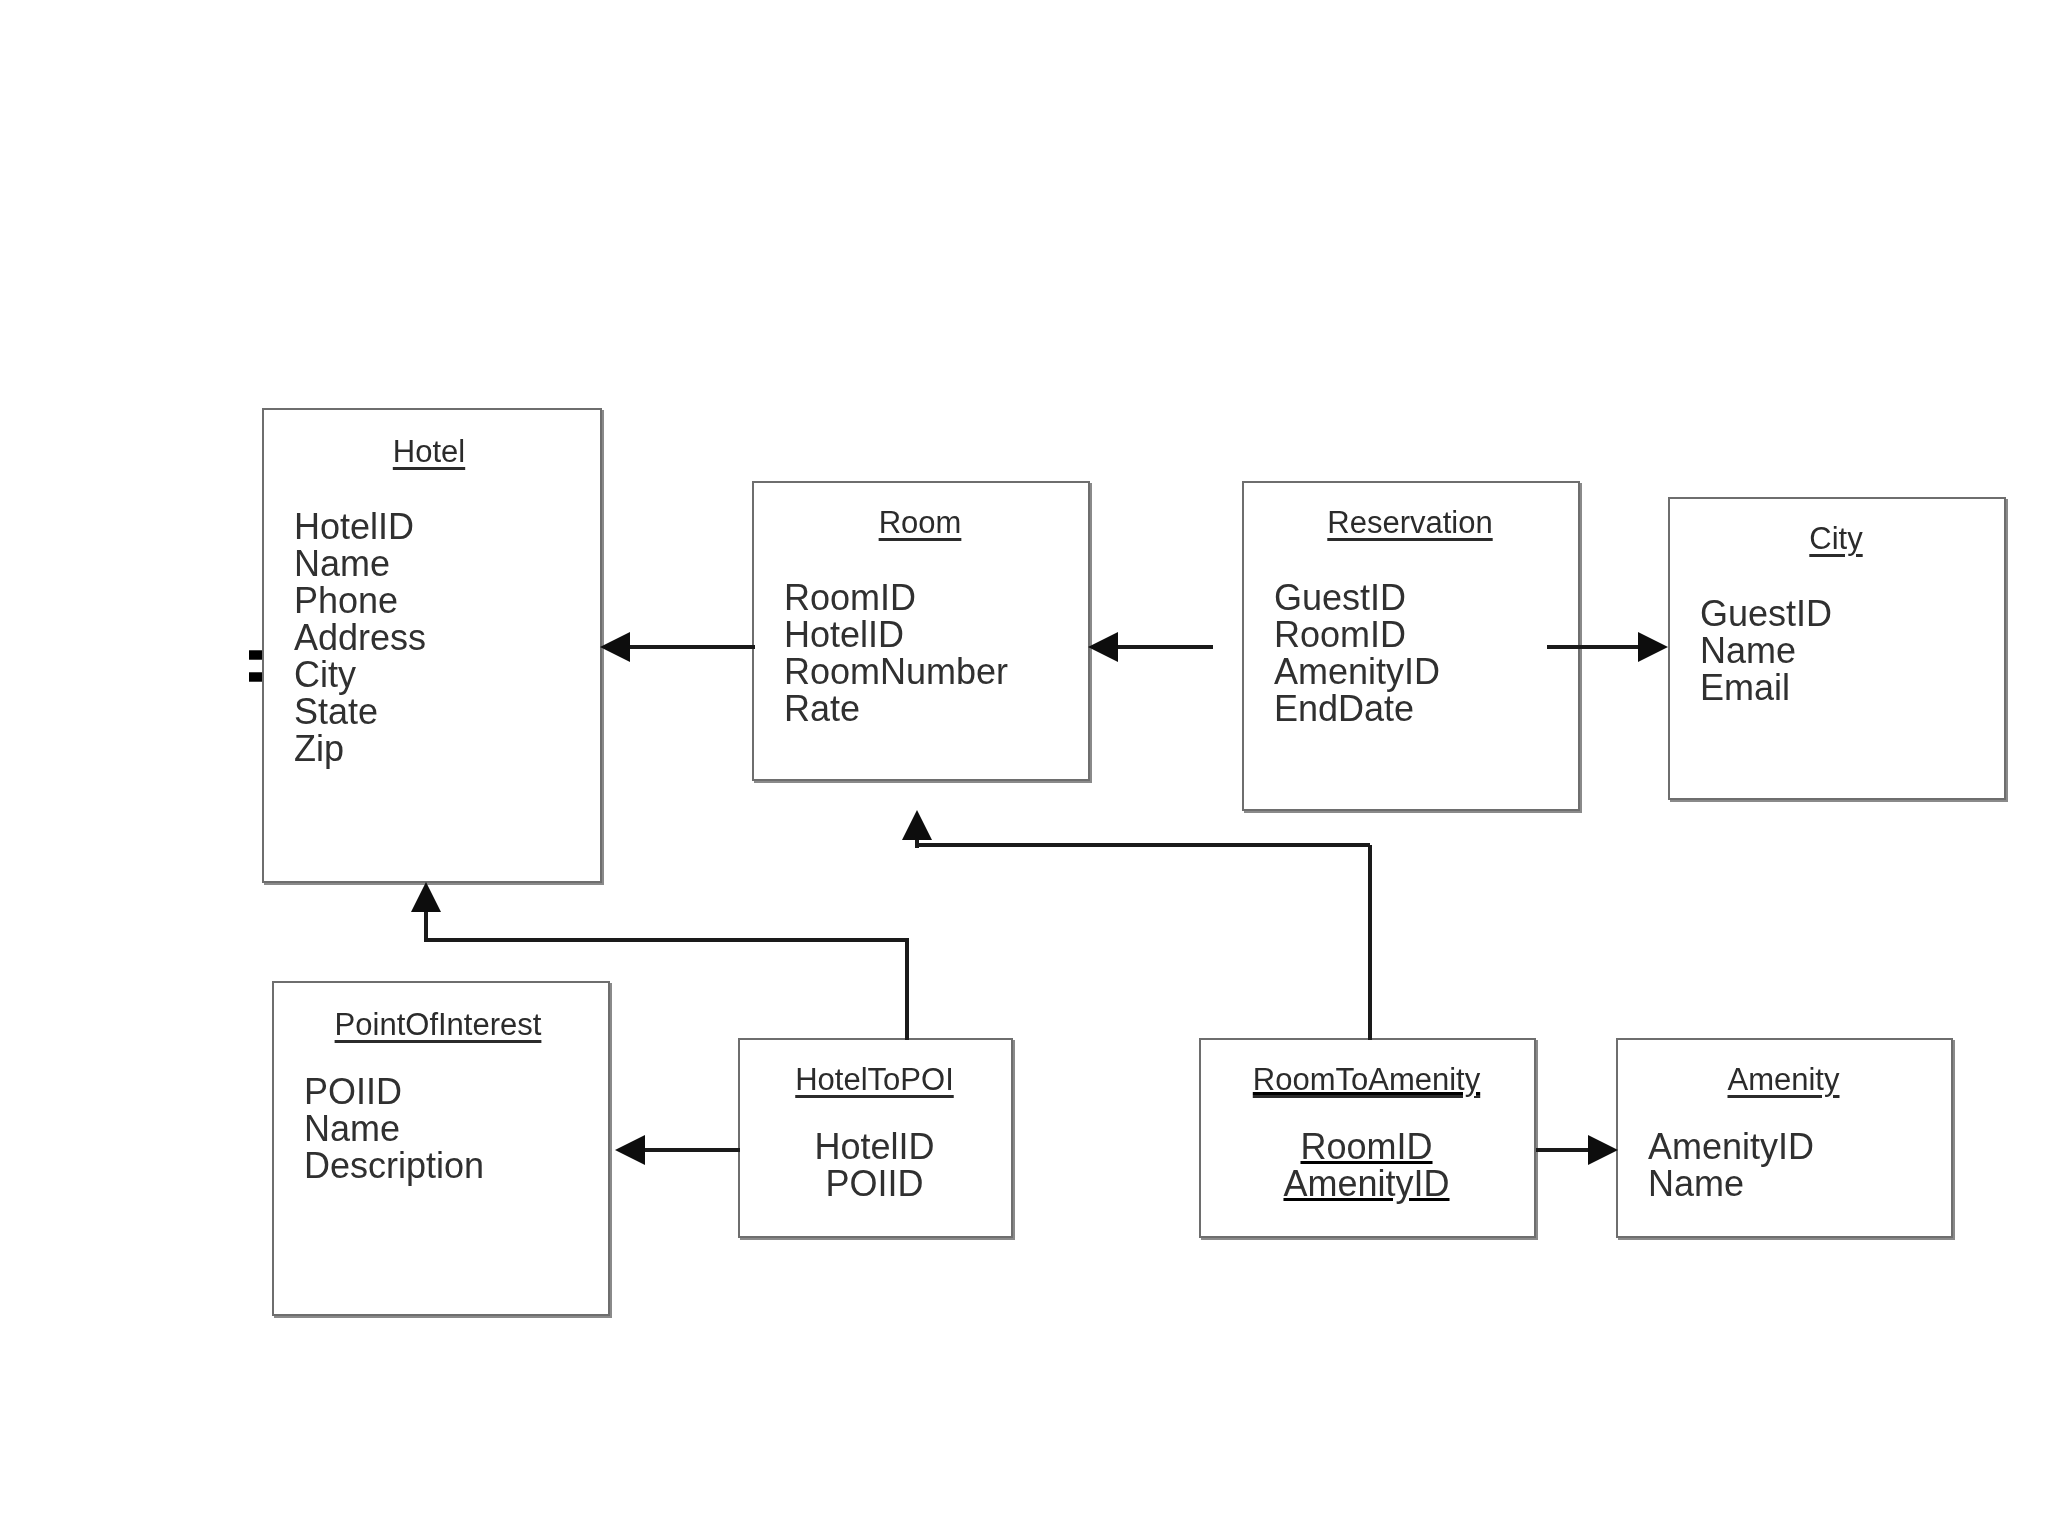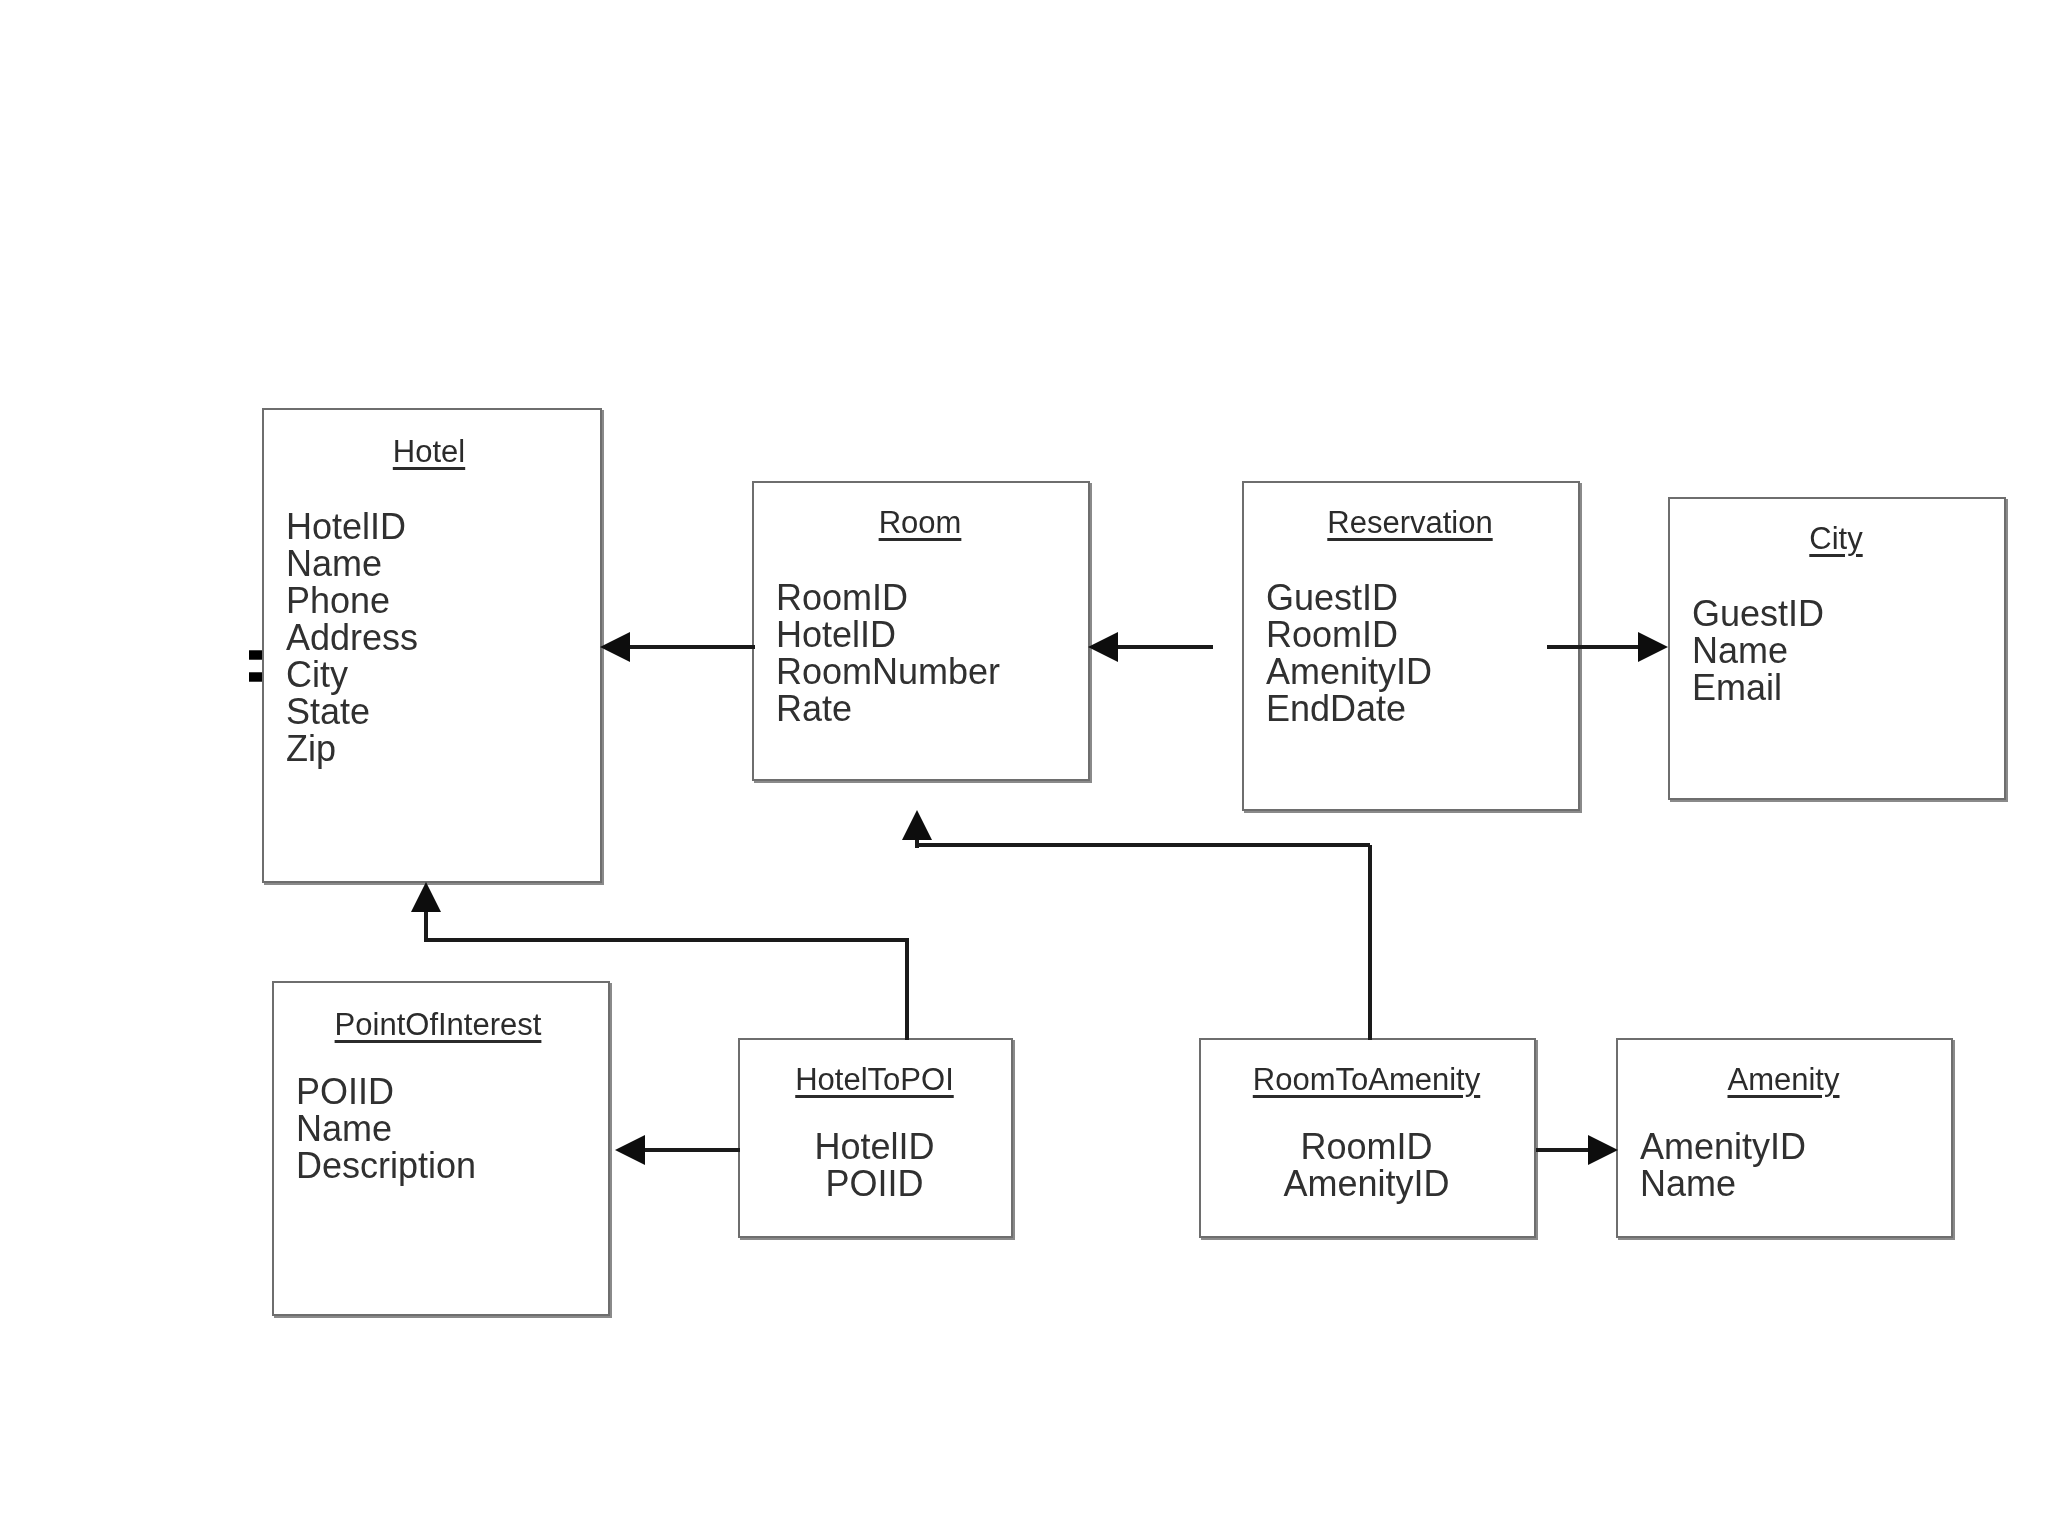--- a/index.html
+++ b/index.html
@@ -43,21 +43,21 @@
   .entity-title {
     text-align: center;
     font-size: 31px;
     color: #2b2b2b;
     text-decoration: underline;
     text-underline-offset: 5px;
     white-space: nowrap;
   }
   .attr-list {
     list-style: none;
-    margin: 8px;
+    margin: 16px;
     padding: 0;
   }
   .attr-list li {
     font-size: 36px;
     line-height: 1.03;
     color: #303030;
     white-space: nowrap;
   }
   .attrs-left  { text-align: left;   }
   .attrs-center{ text-align: center; }
@@ -157,21 +157,21 @@
   </div>
 
   <div class="entity pad-b title-gap-md" style="left:738px; top:1038px; width:275px; height:200px;">
     <div class="entity-title">HotelToPOI</div>
     <ul class="attr-list attrs-center">
       <li>HotelID</li>
       <li>POIID</li>
     </ul>
   </div>
 
-  <div class="entity pad-b title-gap-md" style="left:1199px; top:1038px; width:337px; height:200px;">
+  <div class="entity pad-b title-gap-md" style="left:1199px; top:1038px; width:337px; height:200px;text-decoration:underline;">
     <div class="entity-title">RoomToAmenity</div>
     <ul class="attr-list attrs-center">
       <li>RoomID</li>
       <li>AmenityID</li>
     </ul>
   </div>
 
   <div class="entity pad-b title-gap-md" style="left:1616px; top:1038px; width:337px; height:200px;">
     <div class="entity-title">Amenity</div>
     <ul class="attr-list attrs-left">

